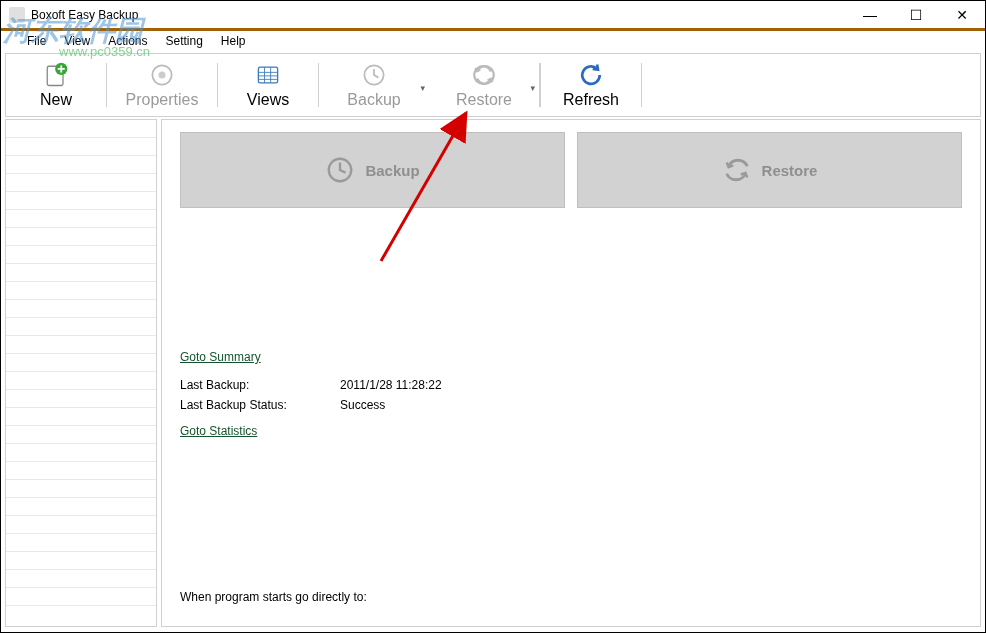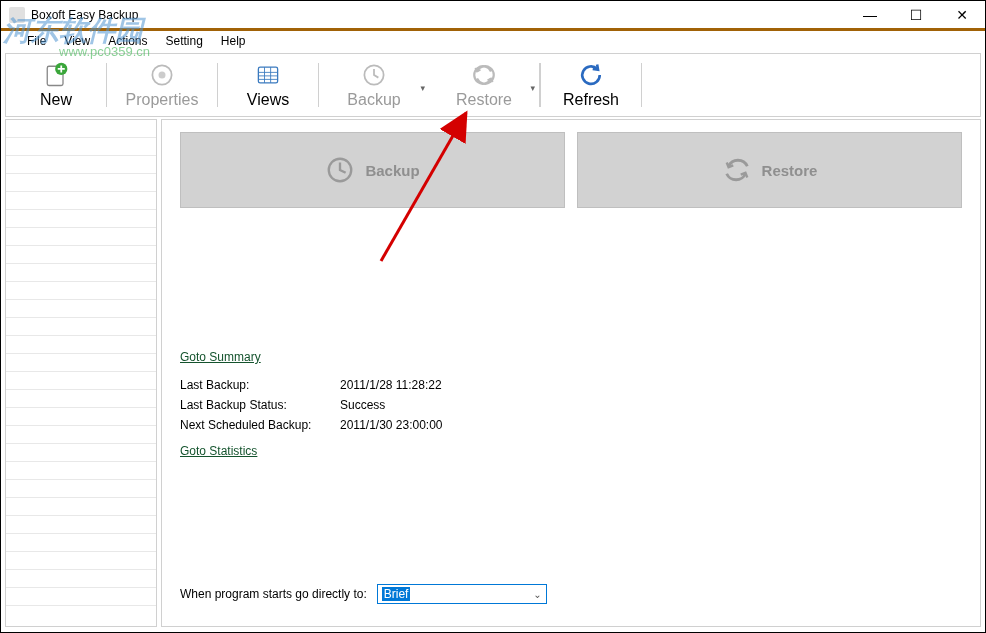--- a/index.html
+++ b/index.html
@@ -359,31 +359,23 @@
         <a class="link">Goto Summary</a>
         <div style="height:14px"></div>
         <div class="info-row">
           <span class="info-label">Last Backup:</span>
           <span>2011/1/28 11:28:22</span>
         </div>
         <div class="info-row">
           <span class="info-label">Last Backup Status:</span>
           <span>Success</span>
         </div>
-        <div class="info-row">
-          <span class="info-label">Next Scheduled Backup:</span>
-          <span>2011/1/30 23:00:00</span>
-        </div>
         <div style="height:6px"></div>
         <a class="link">Goto Statistics</a>
       </div>
 
       <div class="bottom-section">
         <span>When program starts go directly to:</span>
-        <div class="combo">
-          <span class="combo-value">Brief</span>
-          <span class="combo-arrow">⌄</span>
-        </div>
       </div>
 
     </div>
   </div>
 </div>
 
 </body></html>

